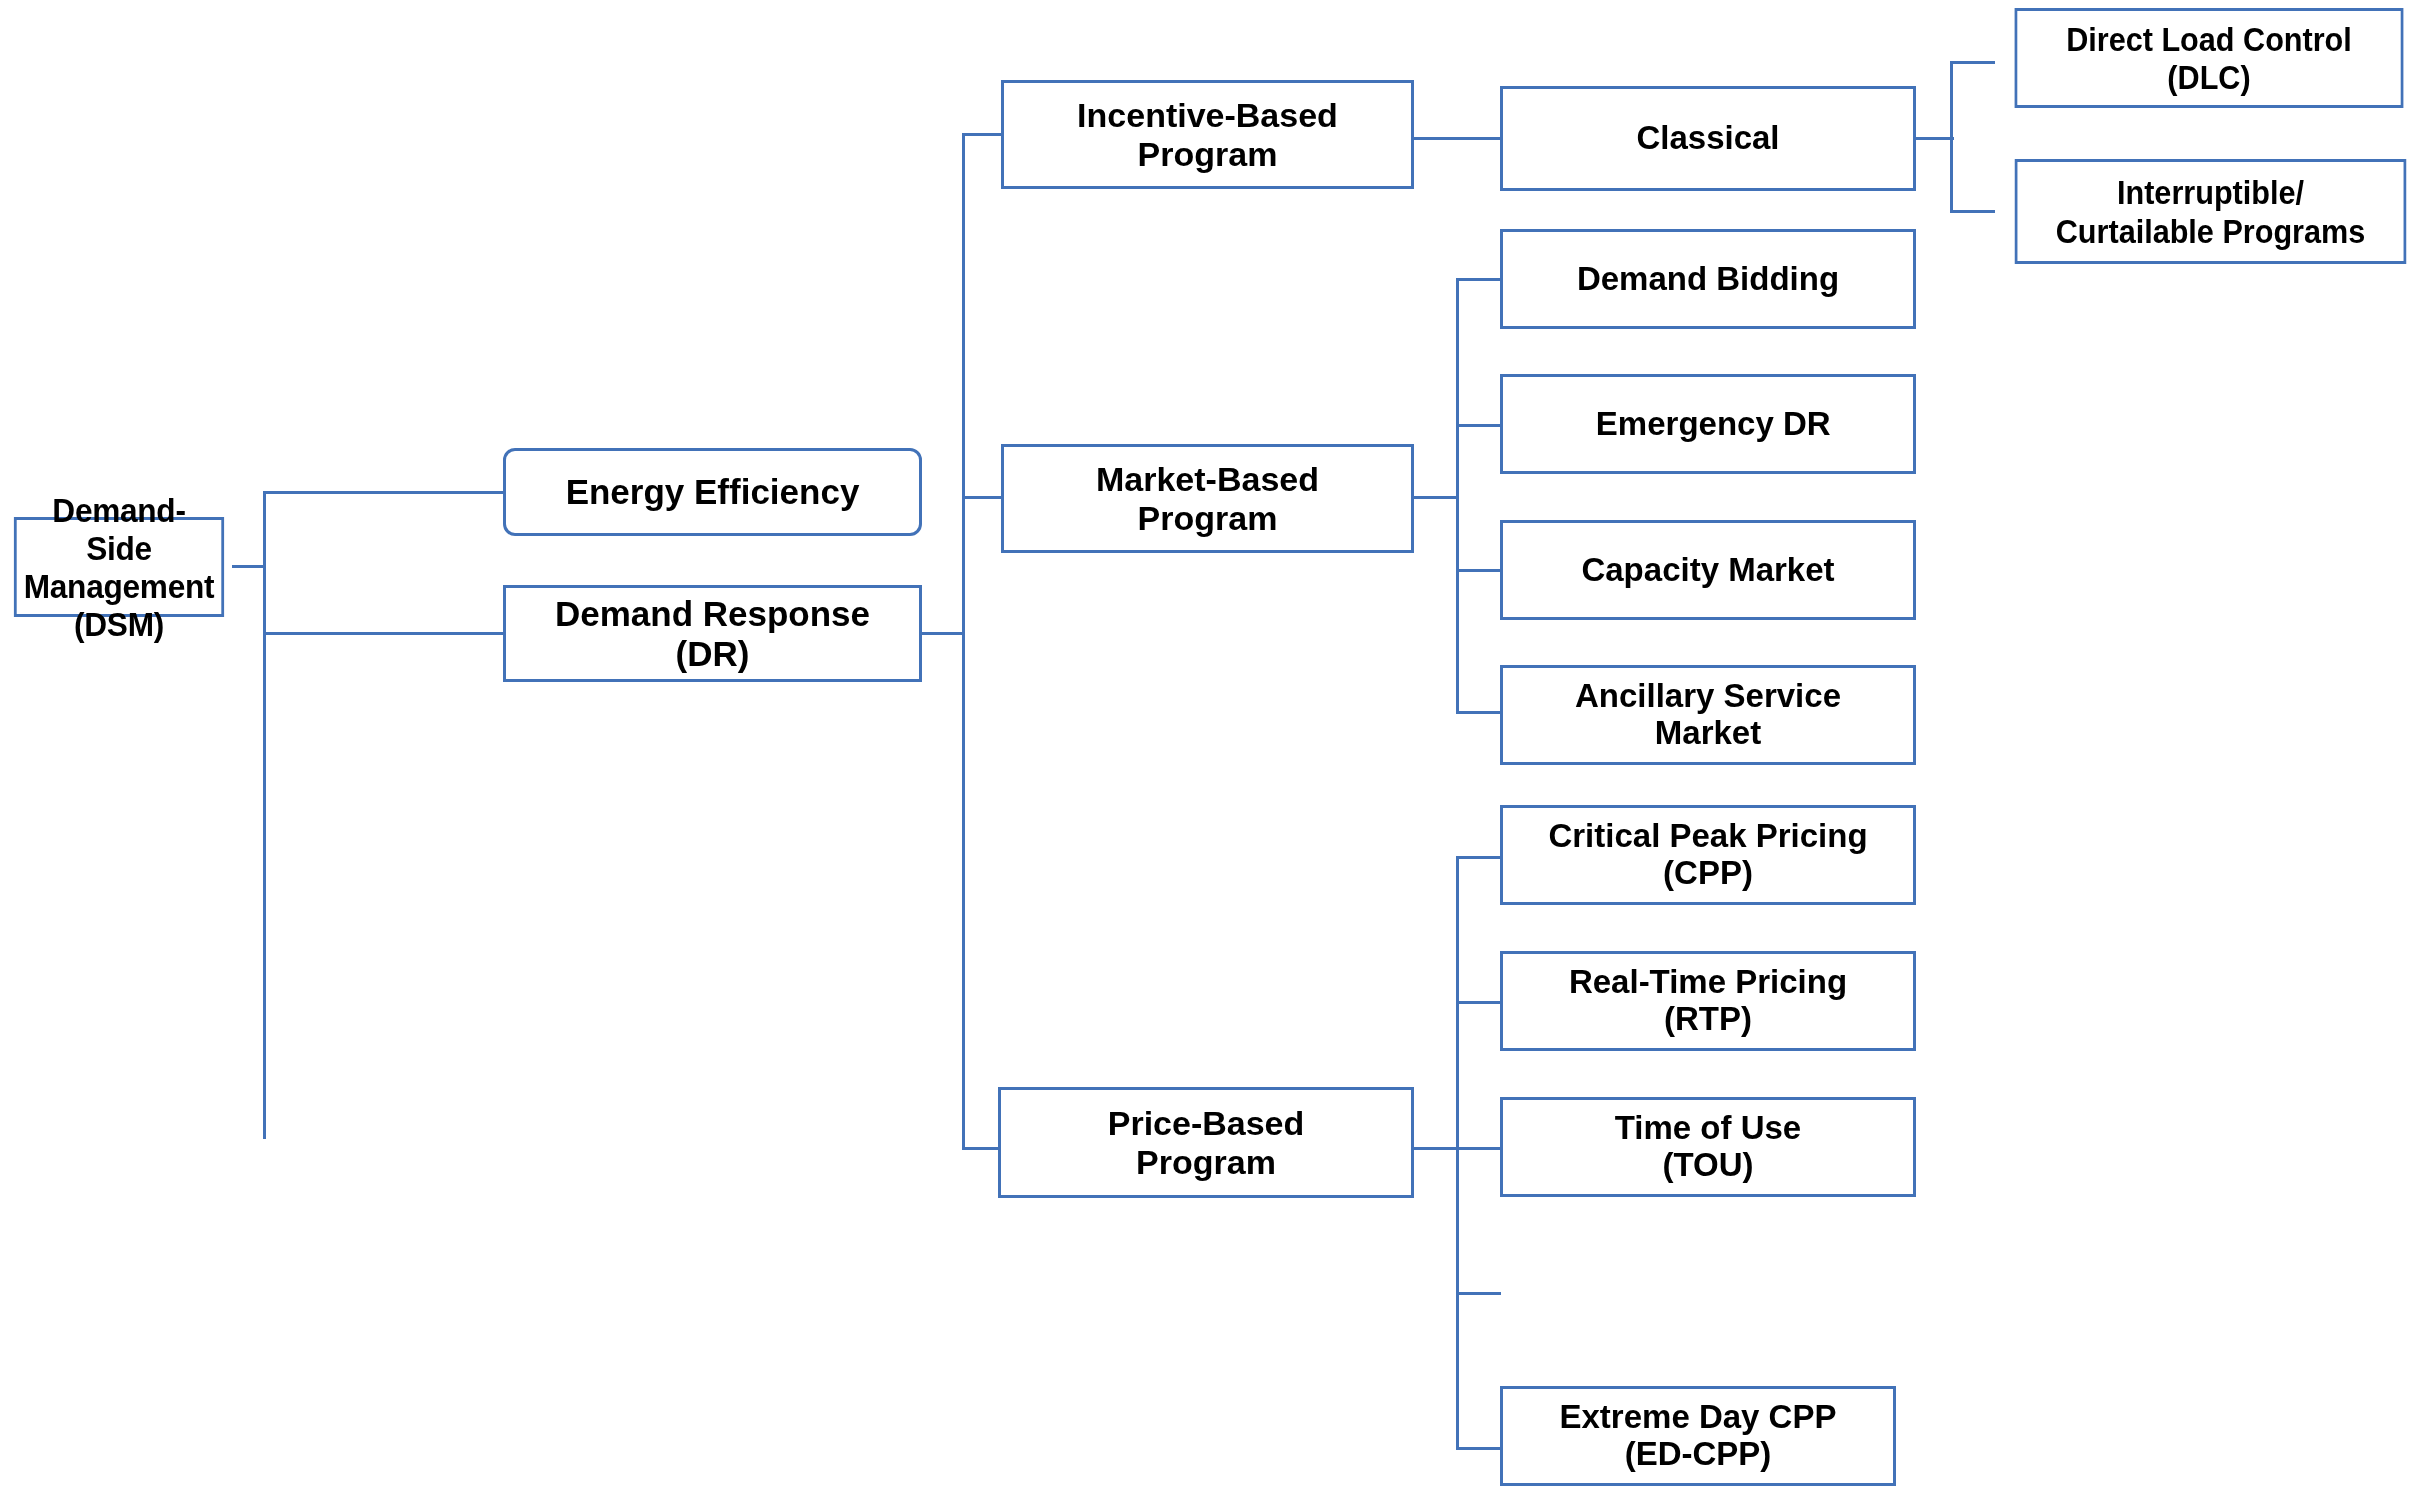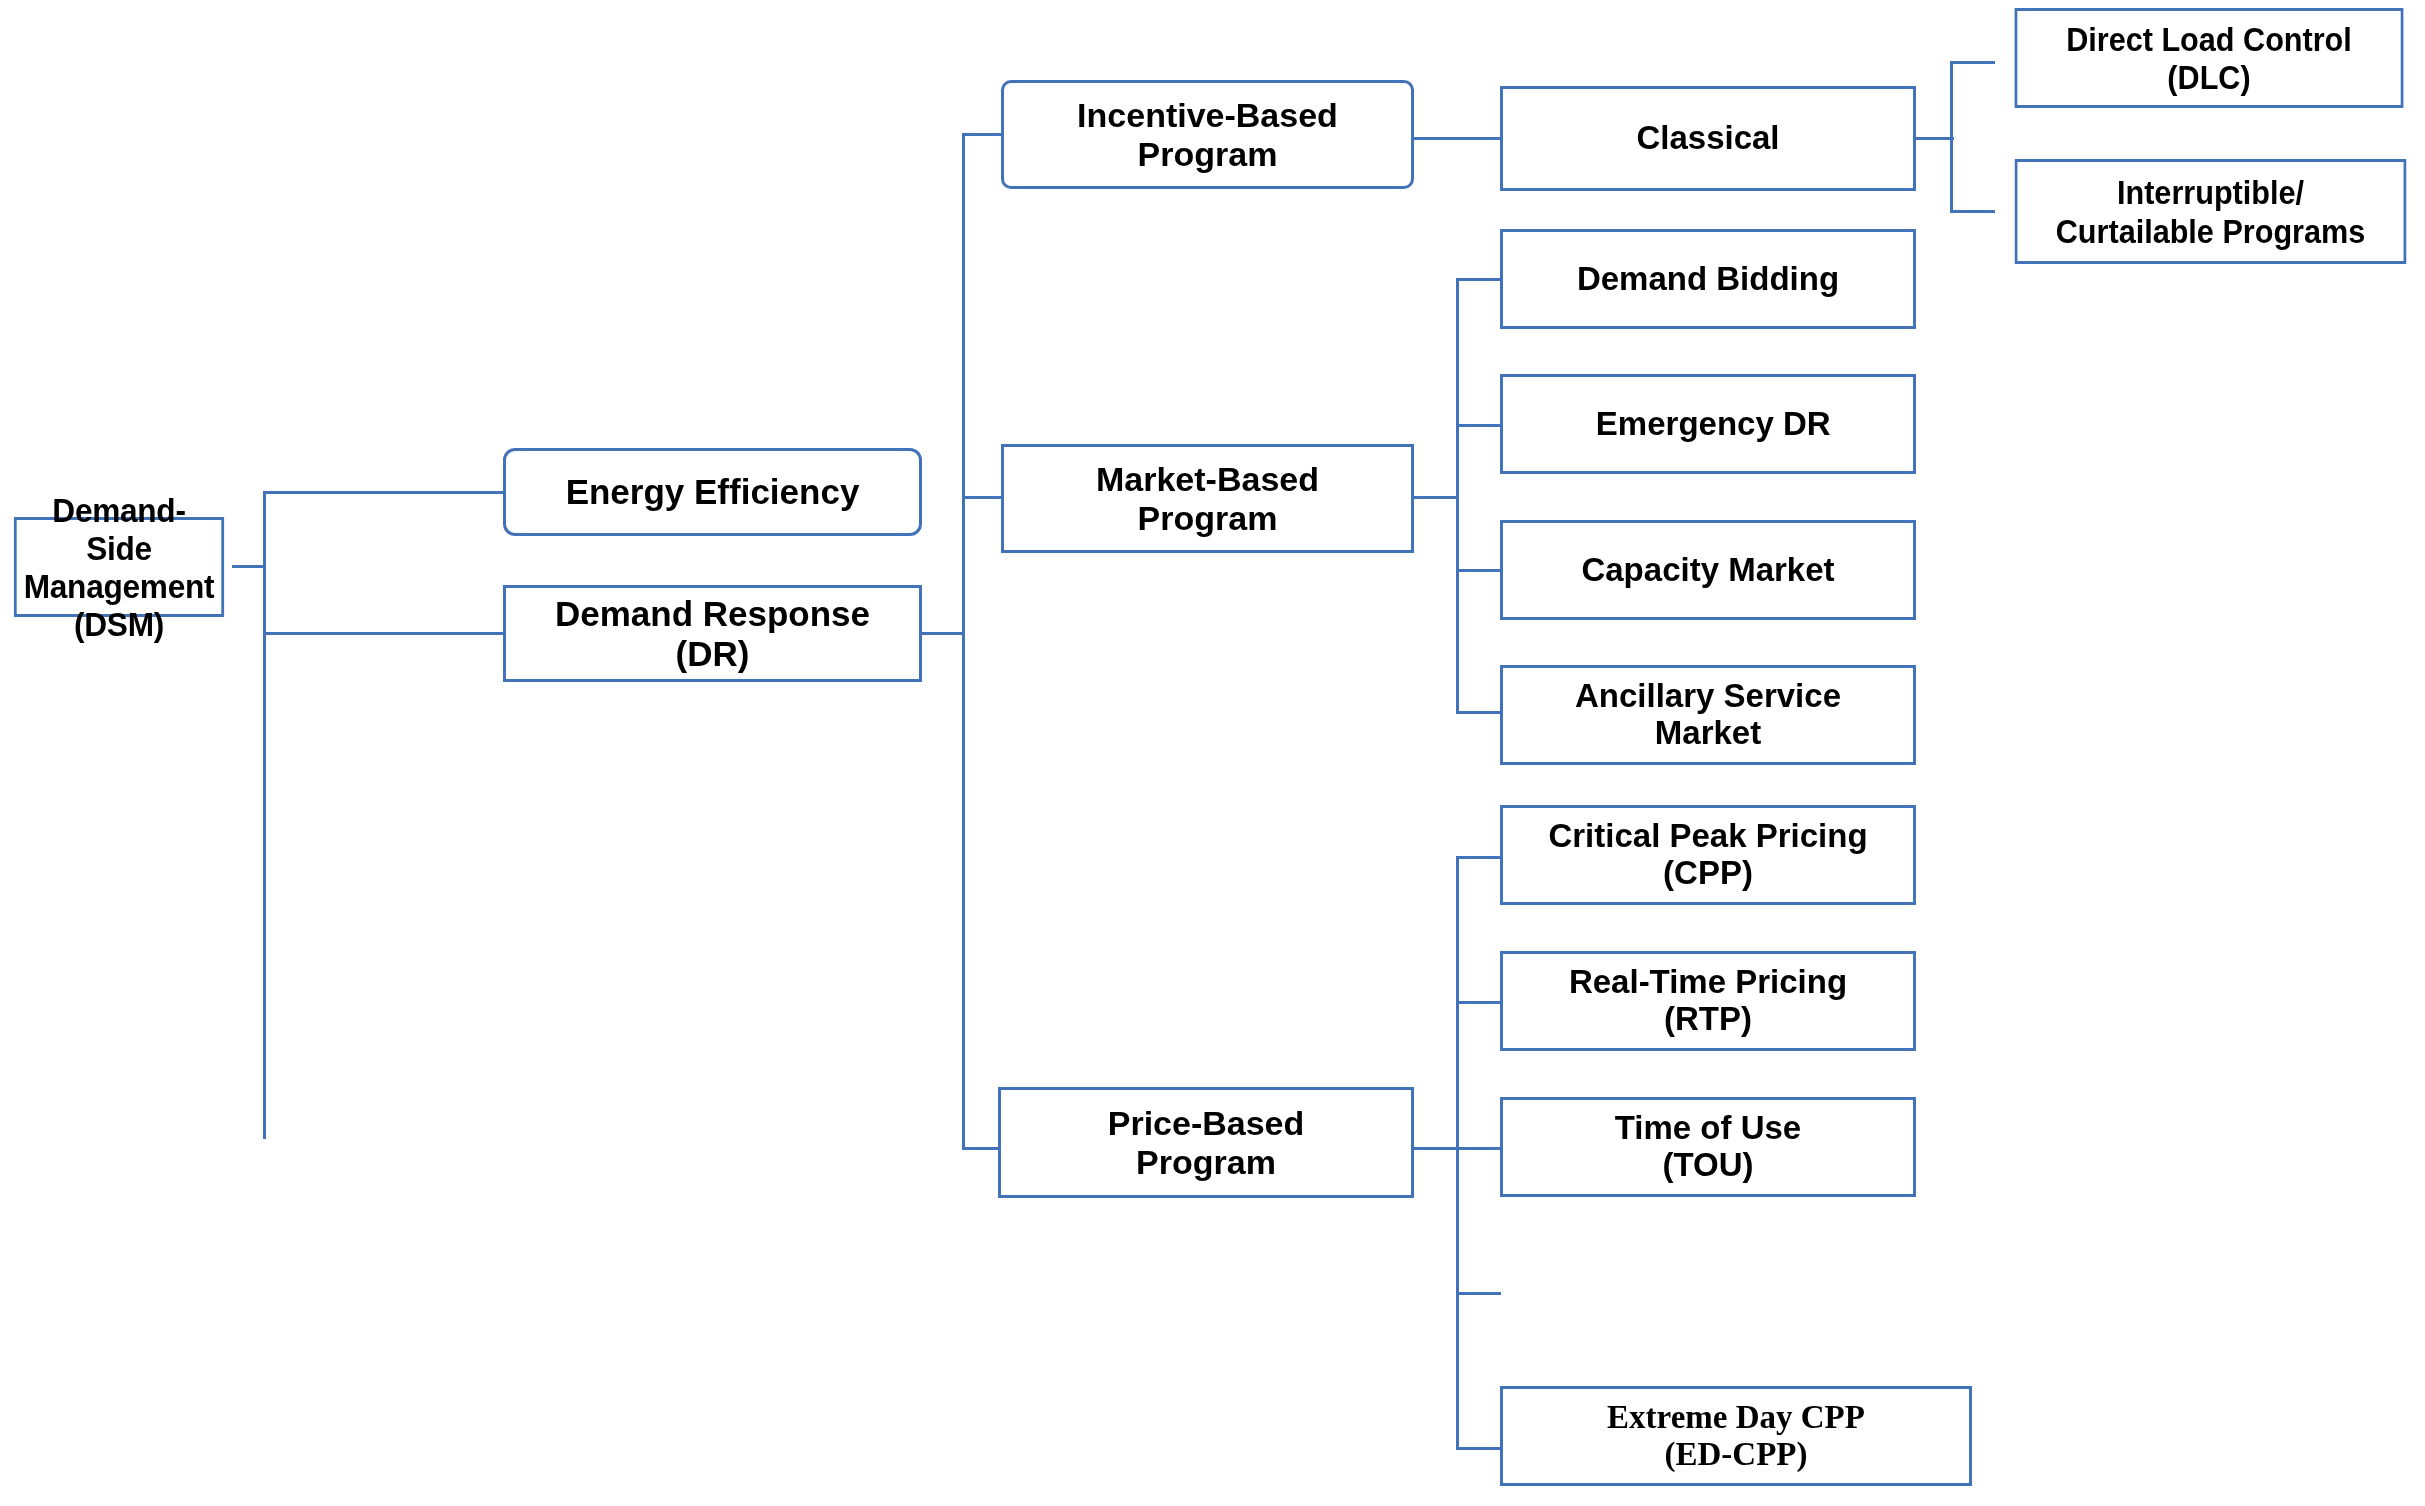--- a/index.html
+++ b/index.html
@@ -81,21 +81,21 @@
 
   <div class="node t-l2" style="left:503px; top:448px; width:419px; height:88px;border-radius:12px;">
     <span class="lbl">Energy Efficiency</span>
   </div>
 
   <div class="node t-l2" style="left:503px; top:585px; width:419px; height:97px;">
     <span class="lbl">Demand Response
 (DR)</span>
   </div>
 
-  <div class="node t-l3" style="left:1001px; top:80px; width:413px; height:109px;border-radius:10px;">
+  <div class="node t-l3" style="left:1001px; top:80px; width:413px; height:109px;">
     <span class="lbl">Incentive-Based
 Program</span>
   </div>
 
   <div class="node t-l3" style="left:1001px; top:444px; width:413px; height:109px;">
     <span class="lbl">Market-Based
 Program</span>
   </div>
 
   <div class="node t-l3" style="left:998px; top:1087px; width:416px; height:111px;">
@@ -143,19 +143,19 @@
     <span class="lbl">Real-Time Pricing
 (RTP)</span>
   </div>
 
   <div class="node t-leaf" style="left:1500px; top:1097px; width:416px; height:100px;align-items:center;">
     <span class="lbl">Time of Use
 (TOU)</span>
   </div>
 
 
-  <div class="node t-leaf" style="left:1500px; top:1386px; width:472px; height:100px;font-family:Liberation Serif, serif;">
+  <div class="node t-leaf" style="left:1500px; top:1386px; width:396px; height:100px;">
     <span class="lbl">Extreme Day CPP
 (ED-CPP)</span>
   </div>
 
 </div>
 
 
 </body></html>

